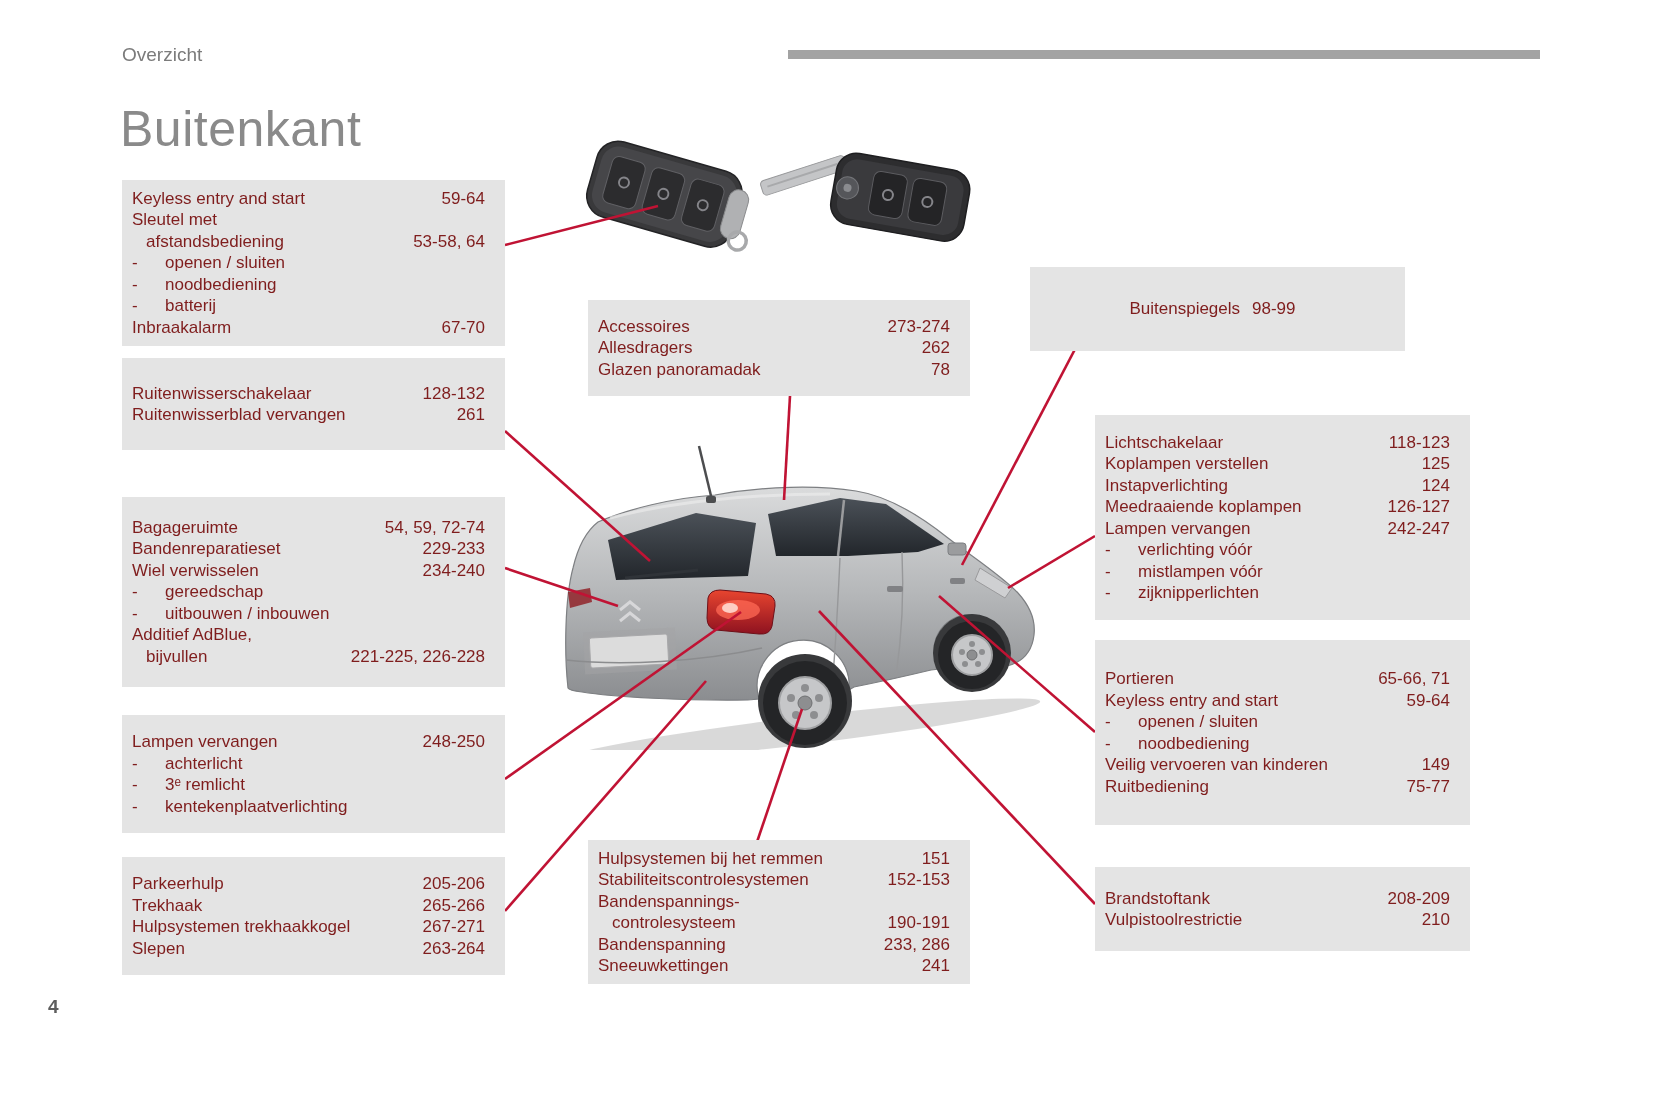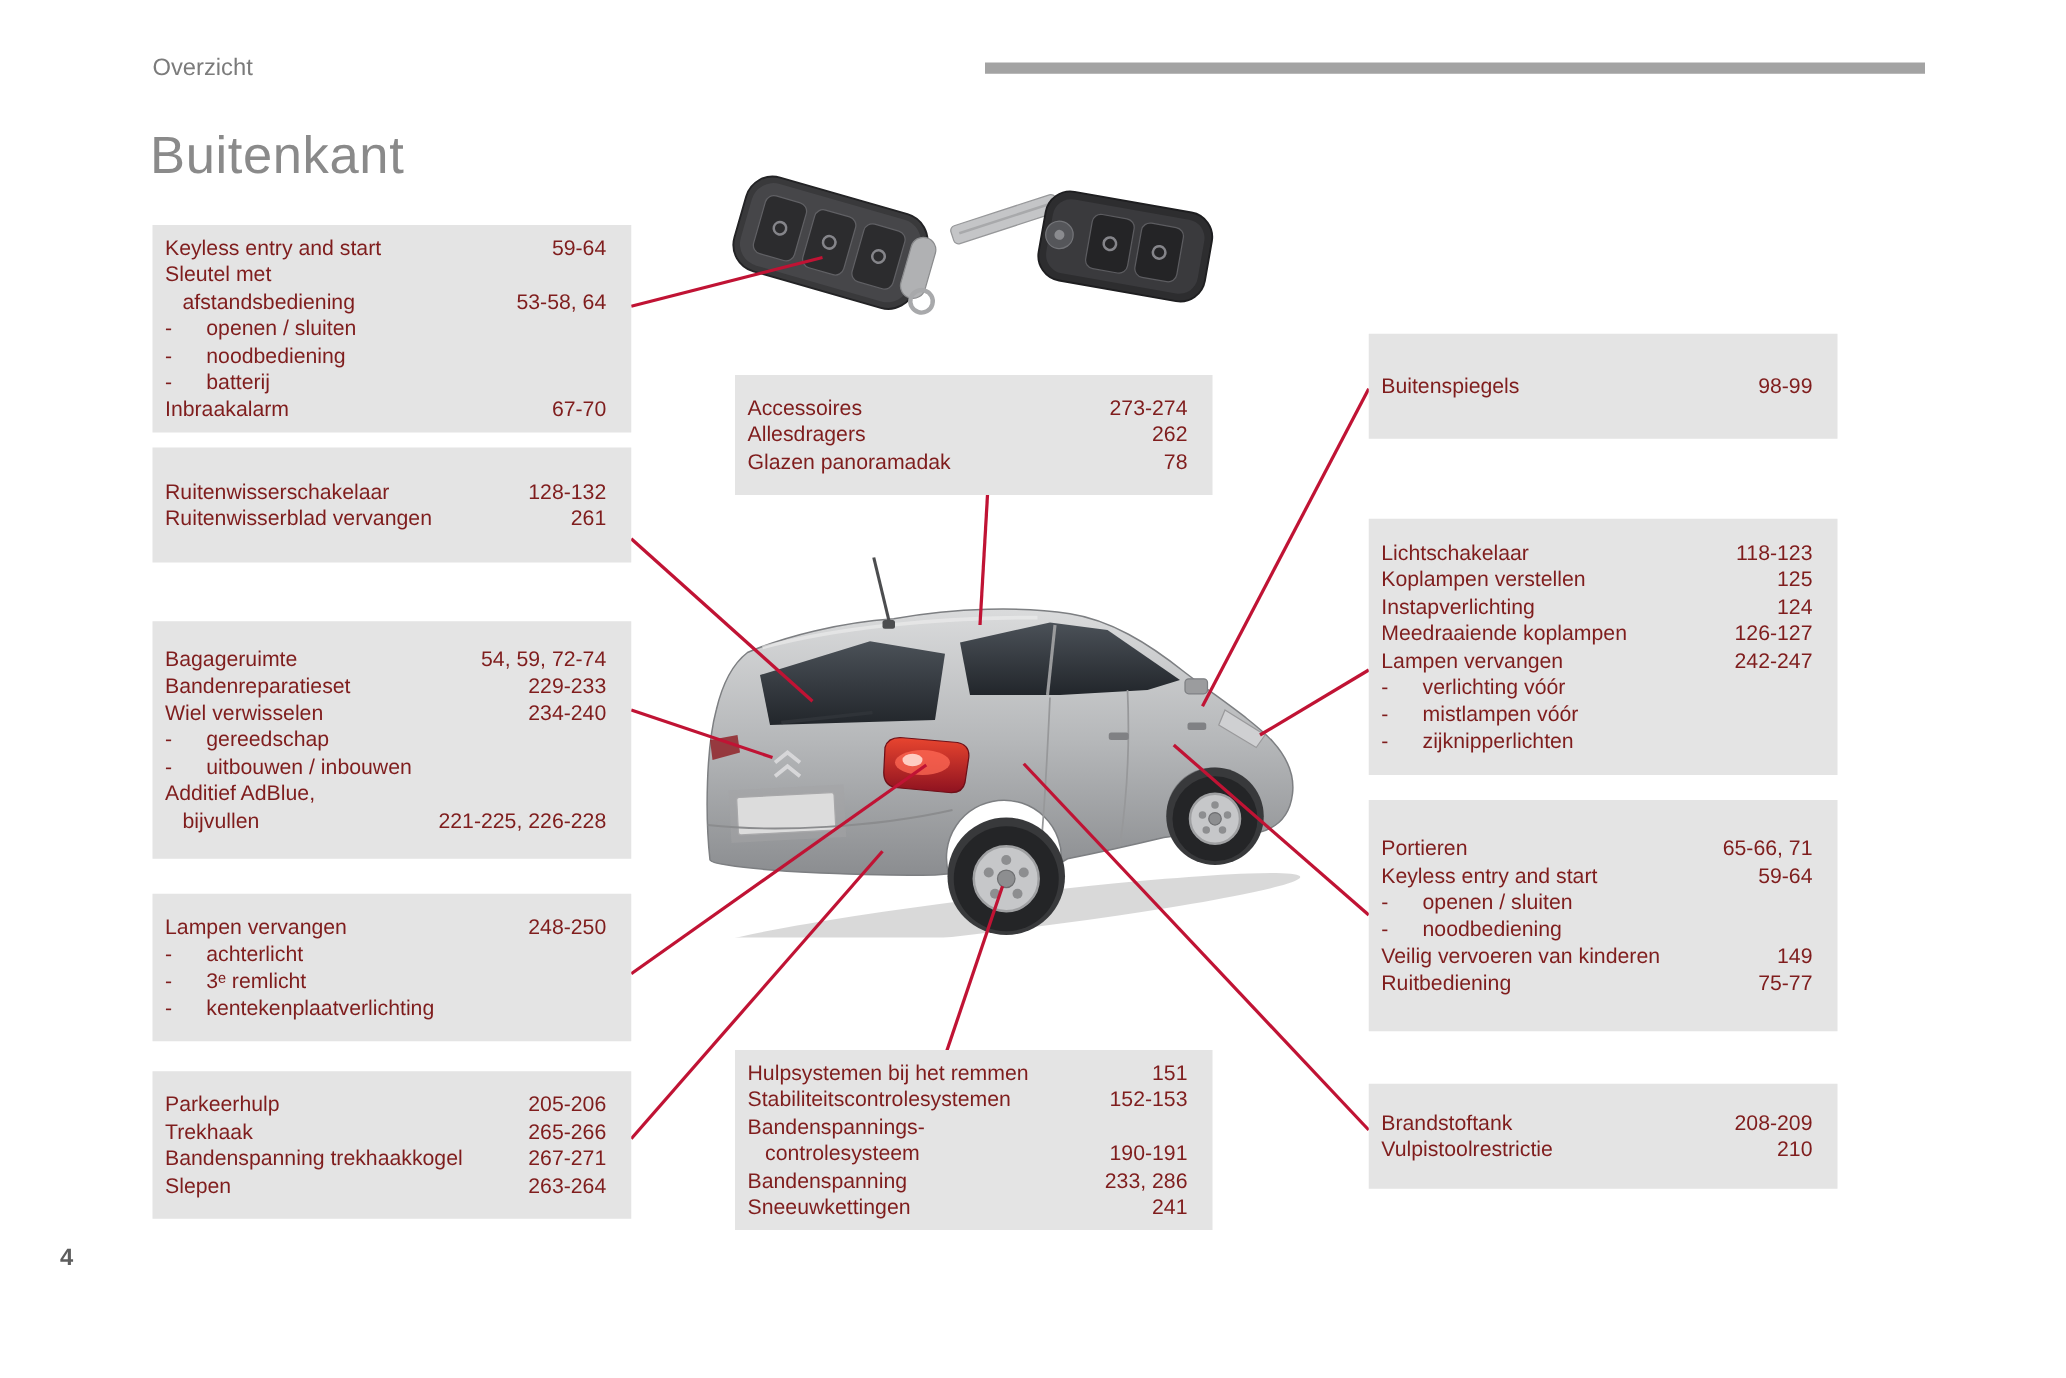--- a/index.html
+++ b/index.html
@@ -2,39 +2,39 @@
 <html style="--box-bg: #e4e4e4;"><head>
 <meta charset="utf-8">
 <style>
   * { margin:0; padding:0; box-sizing:border-box; }
   html,body { background:#ffffff; }
   body { font-family:"Liberation Sans", sans-serif; }
   .page { position:relative; width:1653px; height:1102px; background:#ffffff; overflow:hidden; }
 
   .hdr-label { position:absolute; left:122px; top:44px; font-size:19px; color:#7b7b7b; }
   .hdr-bar   { position:absolute; left:788px; top:50px; width:752px; height:9px; background:#a3a3a3; }
-  .title     { position:absolute; left:120px; top:100px; font-size:42px; color:#8a8a8a; letter-spacing:.5px; }
+  .title     { position:absolute; left:120px; top:100px; font-size:50px; color:#8a8a8a; letter-spacing:.5px; }
   .pagenum   { position:absolute; left:48px;  top:996px; font-size:19px; font-weight:bold; color:#5e5e5e; }
 
   .ibox { position:absolute; background:var(--box-bg,#e4e4e4);
           display:flex; flex-direction:column; justify-content:center;
           padding:5px 20px 5px 10px; font-size:17px; color:#7f1d1d; }
   .row  { display:flex; line-height:21.5px; white-space:nowrap; }
   .row .pg { margin-left:auto; padding-left:12px; }
   .row.indent { padding-left:14px;gap:12px; }
   .dash { display:inline-block; width:33px; }
 
   #b-keyless      { left:122px;  top:180px; width:383px; height:166px; }
   #b-wipers       { left:122px;  top:358px; width:383px; height:92px;  }
   #b-luggage      { left:122px;  top:497px; width:383px; height:190px; }
   #b-lamps-rear   { left:122px;  top:715px; width:383px; height:118px; }
   #b-parking      { left:122px;  top:857px; width:383px; height:118px; }
   #b-accessories  { left:588px;  top:300px; width:382px; height:96px;  }
   #b-braking      { left:588px;  top:840px; width:382px; height:144px; }
-  #b-mirrors      { left:1095px; top:267px; width:375px; height:84px;  }
+  #b-mirrors      { left:1030px; top:267px; width:375px; height:84px;align-items:center;  }
   #b-lights-front { left:1095px; top:415px; width:375px; height:205px; }
   #b-doors        { left:1095px; top:640px; width:375px; height:185px; }
   #b-fuel         { left:1095px; top:867px; width:375px; height:84px;  }
 
   svg.layer { position:absolute; pointer-events:none; }
 </style>
 </head>
 <body>
 
 <div class="page">
@@ -239,21 +239,21 @@
   <div class="ibox" id="b-parking">
       <div class="row">
         <span class="lbl">Parkeerhulp</span>
         <span class="pg">205-206</span>
       </div>
       <div class="row">
         <span class="lbl">Trekhaak</span>
         <span class="pg">265-266</span>
       </div>
       <div class="row">
-        <span class="lbl">Bandenspanning trekhaakkogel</span>
+        <span class="lbl">Hulpsystemen trekhaakkogel</span>
         <span class="pg">267-271</span>
       </div>
       <div class="row">
         <span class="lbl">Slepen</span>
         <span class="pg">263-264</span>
       </div>
     </div>
   <div class="ibox" id="b-accessories">
       <div class="row">
         <span class="lbl">Accessoires</span>

